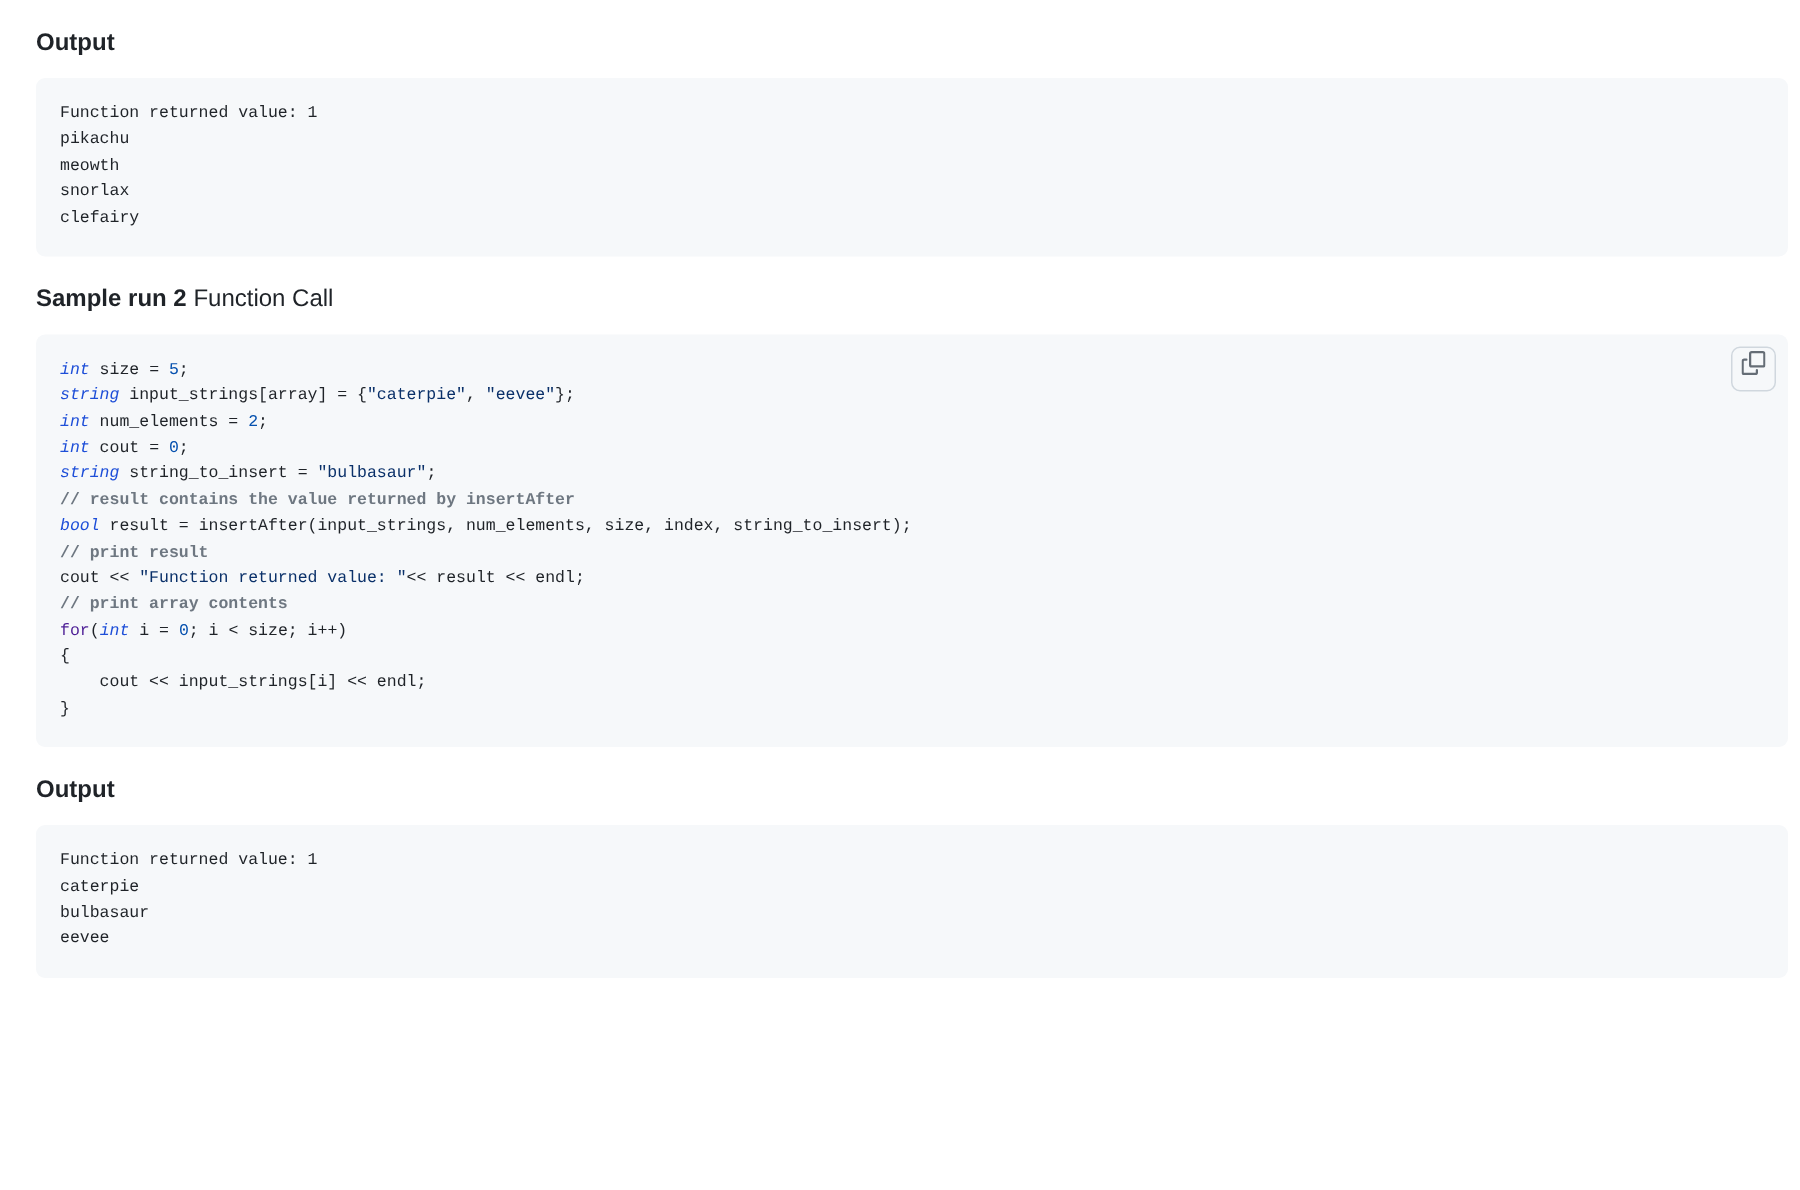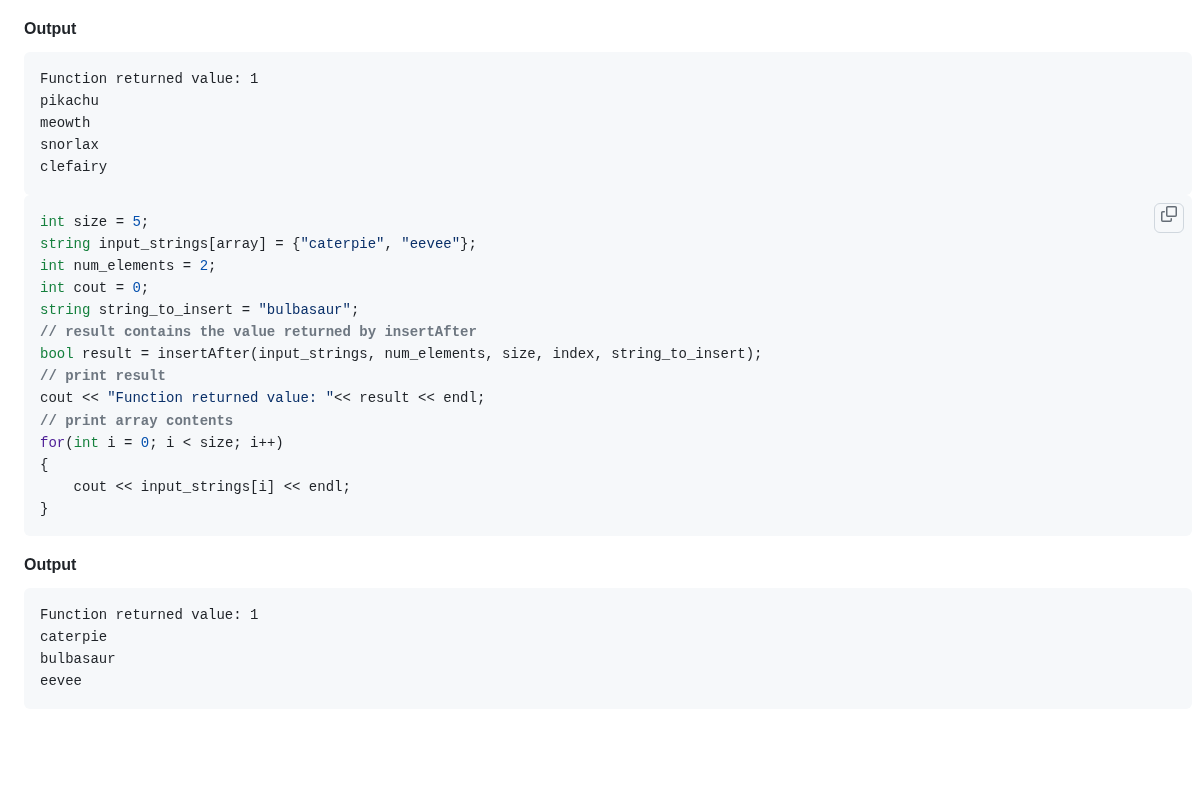--- a/index.html
+++ b/index.html
@@ -24,21 +24,21 @@
   }
   .heading .regular {
     font-weight: 400;
   }
   .code-block {
     position: relative;
     background: #f6f8fa;
     border-radius: 6px;
     padding: 16px;
     font-family: ui-monospace, SFMono-Regular, "SF Mono", Menlo, Consolas, "Liberation Mono", monospace;
-    font-size: 14px;
+    font-size: 11px;
     line-height: 1.58;
     color: #1f2328;
     overflow-x: auto;
   }
   .code-block pre {
     margin: 0;
     font-family: inherit;
     font-size: inherit;
     white-space: pre;
   }
@@ -57,21 +57,21 @@
     cursor: pointer;
   }
   .copy-btn svg {
     width: 16px;
     height: 16px;
     fill: #656d76;
   }
 
   
   .kw  { color: #4c1d95; } 
-  .ty  { color: #15803d; } 
+  .ty  { color: #1d4ed8; font-style: italic; } 
   .str { color: #0a3069; } 
   .num { color: #0550ae; } 
   .cm  { color: #6e7781; font-weight: bold; }
 </style>
 </head>
 <body>
 
 <div class="container">
 
   <div class="heading">
@@ -79,20 +79,23 @@
   </div>
 
   <div class="code-block">
     <pre>Function returned value: 1
 pikachu
 meowth
 snorlax
 clefairy</pre>
   </div>
 
+  <div class="heading">
+    <span class="bold">Sample run 2 </span><span class="regular">Function Call</span>
+  </div>
 
   <div class="code-block">
     <div class="copy-btn">
       <span>
         <svg viewBox="0 0 16 16">
             <path d="M0 6.75C0 5.784.784 5 1.75 5h1.5a.75.75 0 0 1 0 1.5h-1.5a.25.25 0 0 0-.25.25v7.5c0 .138.112.25.25.25h7.5a.25.25 0 0 0 .25-.25v-1.5a.75.75 0 0 1 1.5 0v1.5A1.75 1.75 0 0 1 9.25 16h-7.5A1.75 1.75 0 0 1 0 14.25Z"></path>
             <path d="M5 1.75C5 .784 5.784 0 6.75 0h7.5C15.216 0 16 .784 16 1.75v7.5A1.75 1.75 0 0 1 14.25 11h-7.5A1.75 1.75 0 0 1 5 9.25Zm1.75-.25a.25.25 0 0 0-.25.25v7.5c0 .138.112.25.25.25h7.5a.25.25 0 0 0 .25-.25v-7.5a.25.25 0 0 0-.25-.25Z"></path>
           </svg>
       </span>
     </div>

